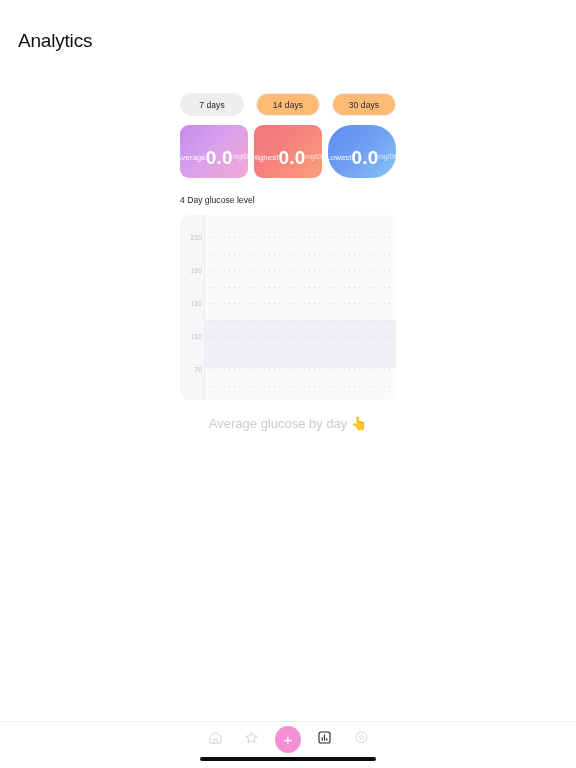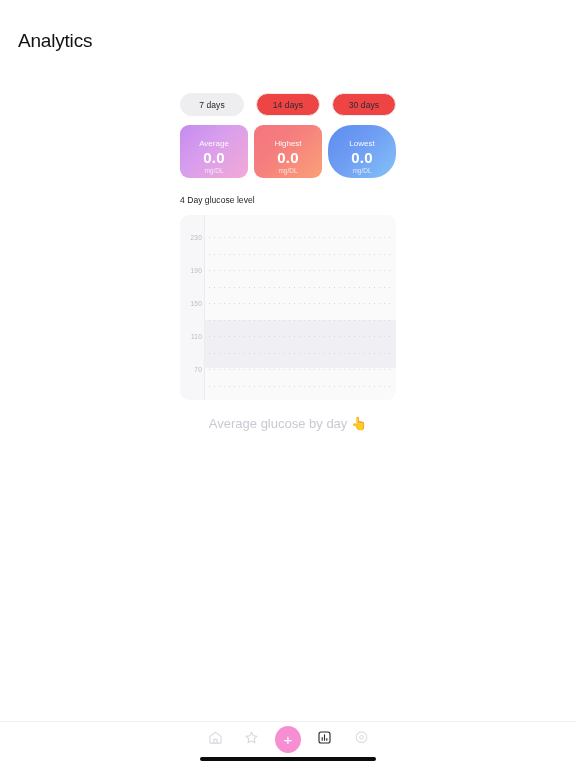--- a/index.html
+++ b/index.html
@@ -47,21 +47,21 @@
   }
   .pill {
     width: 64px;
     height: 23px;
     border-radius: 12px;
     display: flex;
     align-items: center;
     justify-content: center;
     font-size: 8.5px;
     color: #2b2b31;
-    background: #ef4444;
+    background: #fdba74;
     border: 1px solid #ededf1;
     box-sizing: border-box;
     letter-spacing: 0.1px;
   }
   .pill.selected {
     background: #eeeef1;
     border-color: #eeeef1;
     color: #1d1d22;
   }
 
@@ -72,21 +72,21 @@
     top: 125px;
     width: 216px;
     display: flex;
     justify-content: space-between;
   }
   .stat-card {
     width: 68px;
     height: 53px;
     border-radius: 9px;
     display: flex;
-    flex-direction: column;
+    flex-direction: row;
     align-items: center;
     justify-content: center;
     box-sizing: border-box;
     padding-top: 11px;
   }
   .stat-card.avg {
     background: linear-gradient(135deg, #c58bee 0%, #d79ded 40%, #f3a9d6 100%);
   }
   .stat-card.high {
     background: linear-gradient(135deg, #f4757f 0%, #f57e7e 40%, #fba079 100%);
@@ -95,21 +95,21 @@
     background: linear-gradient(135deg, #5d8df0 0%, #6f9df3 45%, #84c3f7 100%);
     border-radius: 24px;
   }
   .stat-label {
     font-size: 8px;
     color: #ffffff;
     opacity: 0.95;
     line-height: 11px;
   }
   .stat-value {
-    font-size: 15px;
+    font-size: 19px;
     font-weight: 700;
     color: #ffffff;
     line-height: 17px;
     letter-spacing: 0.2px;
   }
   .stat-unit {
     font-size: 6.5px;
     color: #ffffff;
     opacity: 0.72;
     line-height: 10px;

